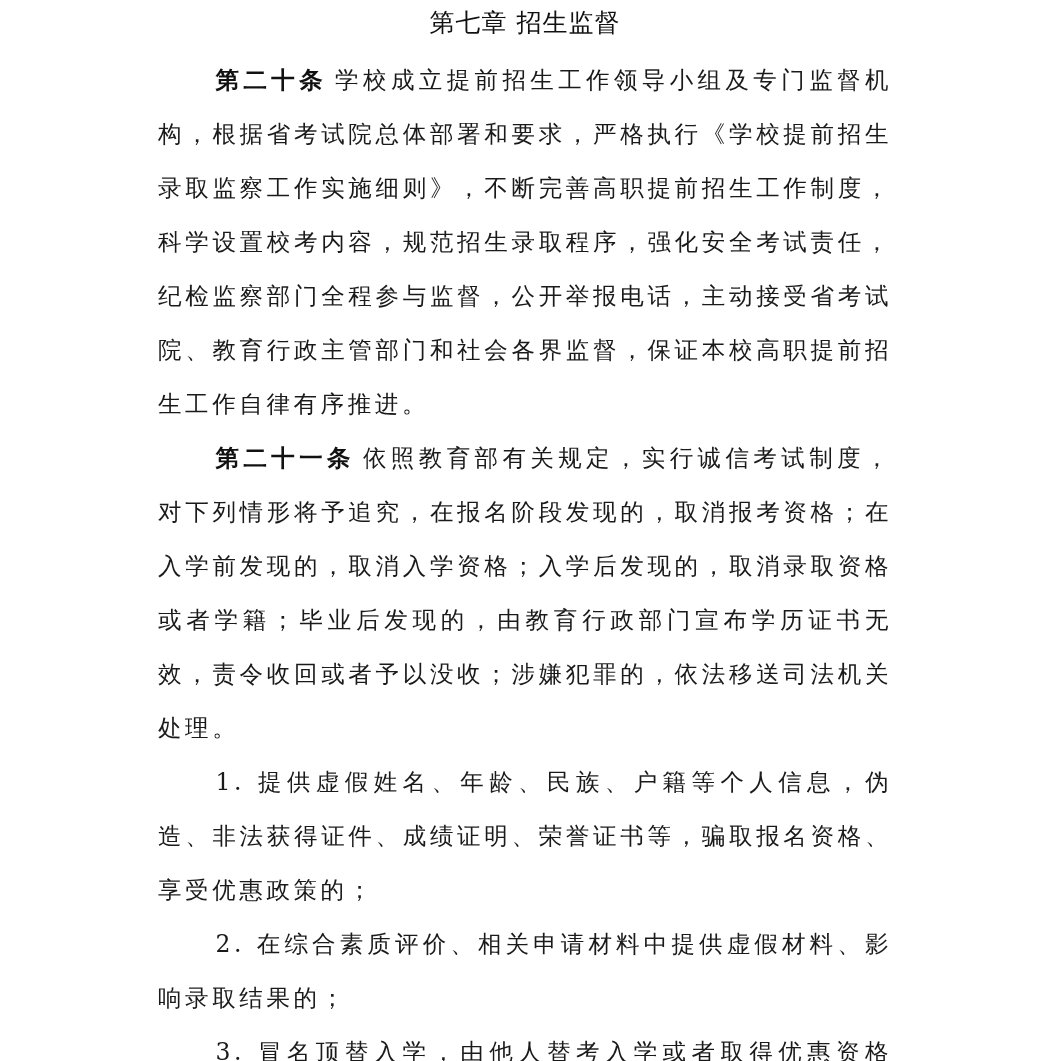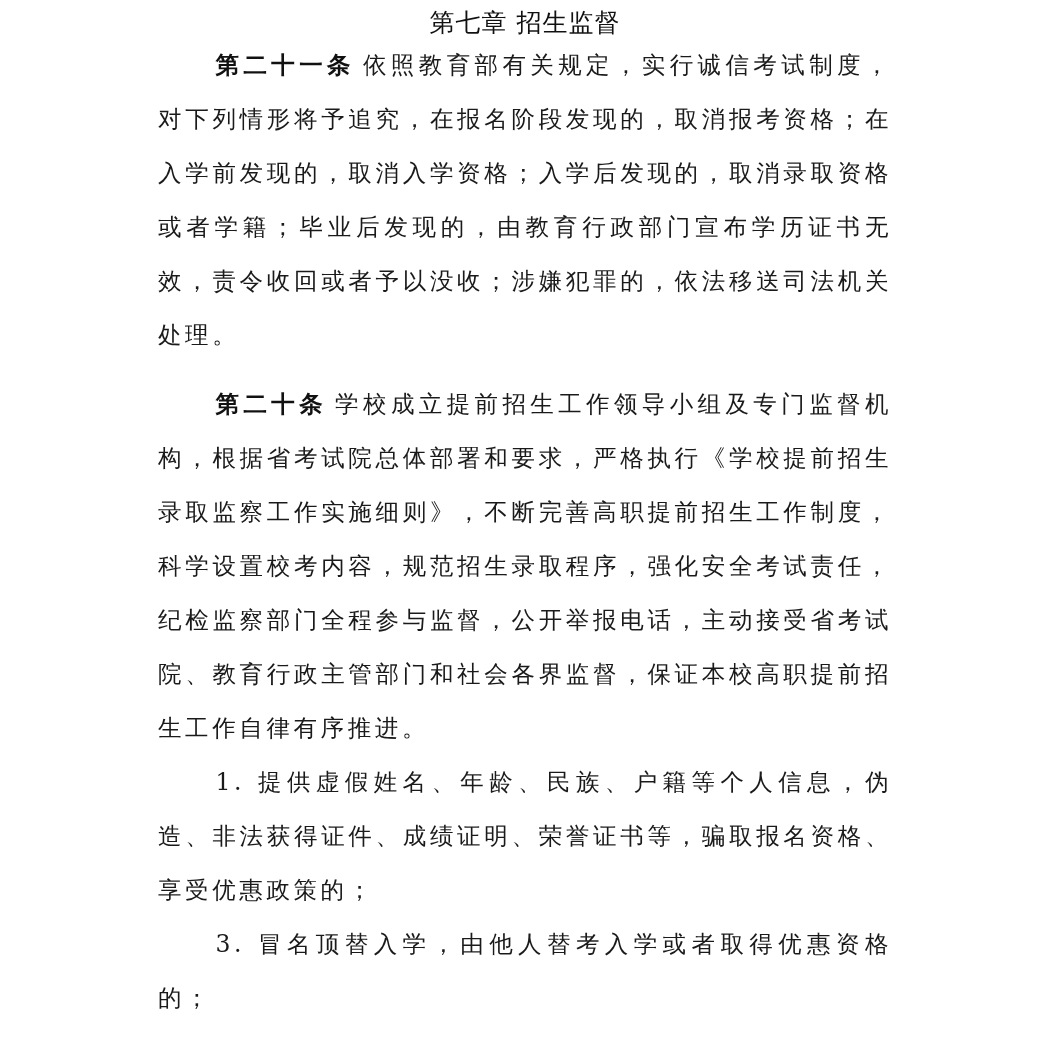--- a/index.html
+++ b/index.html
@@ -56,24 +56,25 @@
       margin: 0;
       text-indent: 2.45em;
     }
   </style>
 </head>
 <body>
 
 <div class="page">
   <h1 class="title">第七章  招生监督</h1>
 
+  <p class="para first-para">
+    <span class="art">第二十条</span><span>学校成立提前招生工作领导小组及专门监督机构，根据省考试院总体部署和要求，严格执行《学校提前招生录取监察工作实施细则》，不断完善高职提前招生工作制度，科学设置校考内容，规范招生录取程序，强化安全考试责任，纪检监察部门全程参与监督，公开举报电话，主动接受省考试院、教育行政主管部门和社会各界监督，保证本校高职提前招生工作自律有序推进。</span>
+  </p>
+
   <p class="para">
     <span class="art">第二十一条</span><span>依照教育部有关规定，实行诚信考试制度，对下列情形将予追究，在报名阶段发现的，取消报考资格；在入学前发现的，取消入学资格；入学后发现的，取消录取资格或者学籍；毕业后发现的，由教育行政部门宣布学历证书无效，责令收回或者予以没收；涉嫌犯罪的，依法移送司法机关处理。</span>
   </p>
 
-  <p class="para first-para">
-    <span class="art">第二十条</span><span>学校成立提前招生工作领导小组及专门监督机构，根据省考试院总体部署和要求，严格执行《学校提前招生录取监察工作实施细则》，不断完善高职提前招生工作制度，科学设置校考内容，规范招生录取程序，强化安全考试责任，纪检监察部门全程参与监督，公开举报电话，主动接受省考试院、教育行政主管部门和社会各界监督，保证本校高职提前招生工作自律有序推进。</span>
-  </p>
-
   <p class="list-item">1. 提供虚假姓名、年龄、民族、户籍等个人信息，伪造、非法获得证件、成绩证明、荣誉证书等，骗取报名资格、享受优惠政策的；</p>
+  <p class="list-item">2. 在综合素质评价、相关申请材料中提供虚假材料、影响录取结果的；</p>
   <p class="list-item">3. 冒名顶替入学，由他人替考入学或者取得优惠资格的；</p>
 
 </div>
 
 </body></html>

